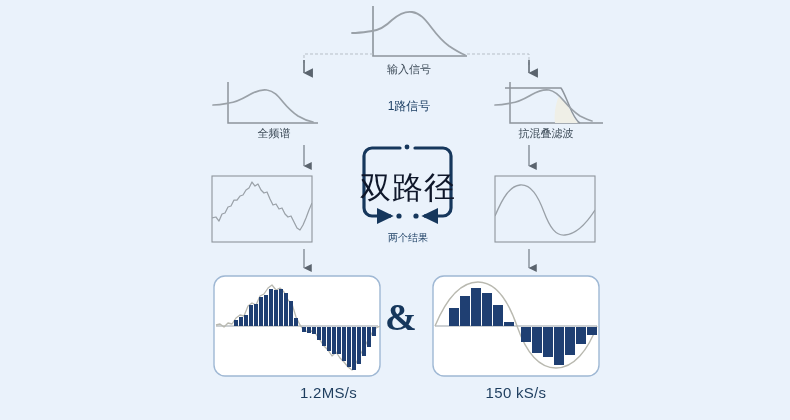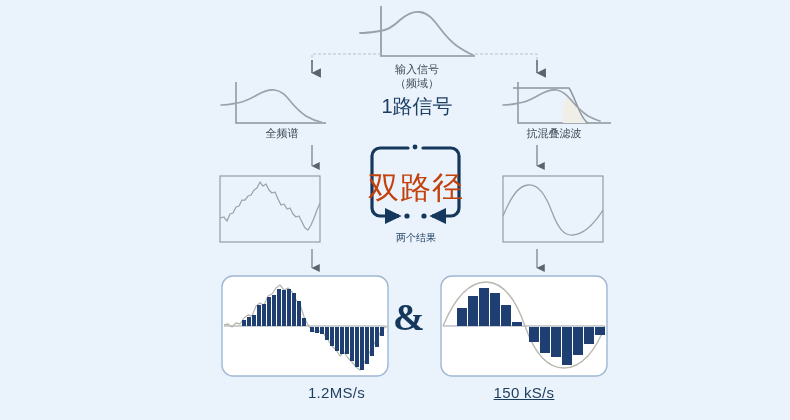--- a/index.html
+++ b/index.html
@@ -2,29 +2,29 @@
 <html><head>
 <meta charset="utf-8">
 <style>
   html,body{margin:0;padding:0;}
   body{
     width:790px;height:420px;overflow:hidden;
     background:#eaf2fb;
     font-family:"Liberation Sans","DejaVu Sans",sans-serif;
     position:relative;
   }
-  #stage{position:absolute;left:16px;top:0;width:762px;height:420px;border-radius:10px;}
+  #stage{position:absolute;left:8px;top:0;width:762px;height:420px;border-radius:10px;}
   svg.layer{position:absolute;left:0;top:0;width:790px;height:420px;overflow:visible;}
   .lbl{position:absolute;text-align:center;color:#3c4a57;font-size:11px;line-height:14px;white-space:nowrap;}
-  .lbl-big{font-size:20px;color:#1c3f64;font-weight:normal;}
+  .lbl-big{font-size:12px;color:#1c3f64;font-weight:normal;}
   .lbl-res{font-size:10px;color:#1c3f64;}
   .lbl-rate{font-size:15px;color:#1d3d5e;letter-spacing:.3px;}
   .center-word{
     position:absolute;text-align:center;width:140px;
-    font-size:31px;color:#c2410c;letter-spacing:1px;
+    font-size:31px;color:#0f172a;letter-spacing:1px;
     font-family:Liberation Mono, monospace;
   }
   .amp{position:absolute;font-size:38px;color:#16375c;font-family:"Liberation Serif","DejaVu Serif",serif;font-weight:bold;}
 </style>
 </head>
 <body>
 
 <div id="stage">
 
   <svg class="layer" viewBox="0 0 790 420">
@@ -206,32 +206,31 @@
           <rect x="557" y="327" width="10" height="28"></rect>
           <rect x="568" y="327" width="10" height="17"></rect>
           <rect x="579" y="327" width="10" height="8"></rect>
         </g>
       </g>
     </g>
   </svg>
 
   <div class="lbl" style="left:341px;top:62px;width:120px;">
     <div>输入信号</div>
-    <div>（频域）</div>
   </div>
 
   <div class="lbl lbl-big" style="left:341px;top:99px;width:120px;">1路信号</div>
 
   <div class="lbl" style="left:216px;top:126px;width:100px;">全频谱</div>
 
   <div class="lbl" style="left:483px;top:126px;width:110px;">抗混叠滤波</div>
 
   <div class="center-word" style="left:330px;top:167px;">双路径</div>
 
   <div class="lbl lbl-res" style="left:340px;top:231px;width:120px;">两个结果</div>
 
   <div class="amp" style="left:377px;top:295px;">&amp;</div>
 
   <div class="lbl lbl-rate" style="left:229px;top:386px;width:120px;text-align:right;">1.2MS/s</div>
 
-  <div class="lbl lbl-rate" style="left:448px;top:386px;width:120px;text-decoration:underline;">150 kS/s</div>
+  <div class="lbl lbl-rate" style="left:448px;top:386px;width:120px;">150 kS/s</div>
 
 </div>
 
 </body></html>

